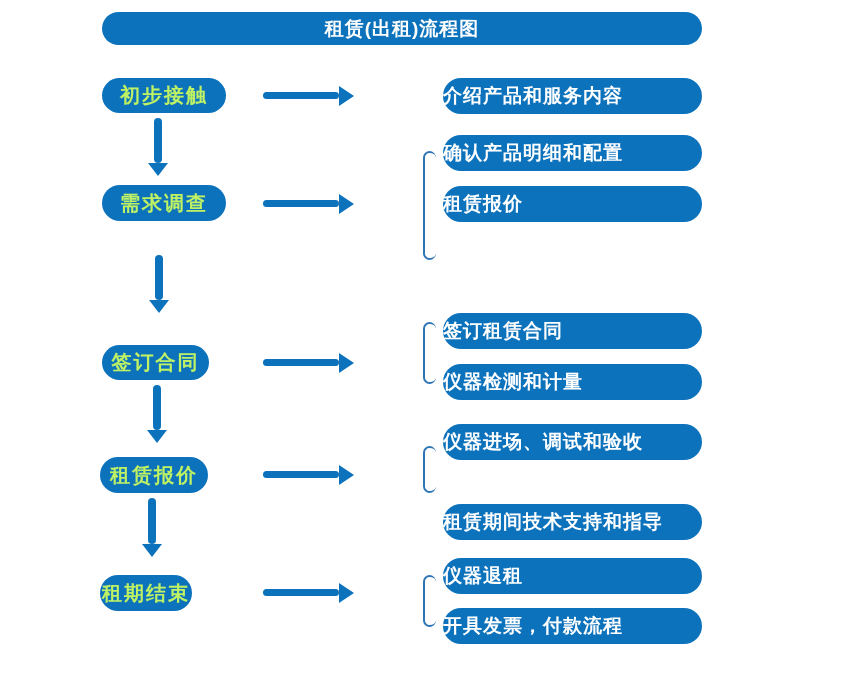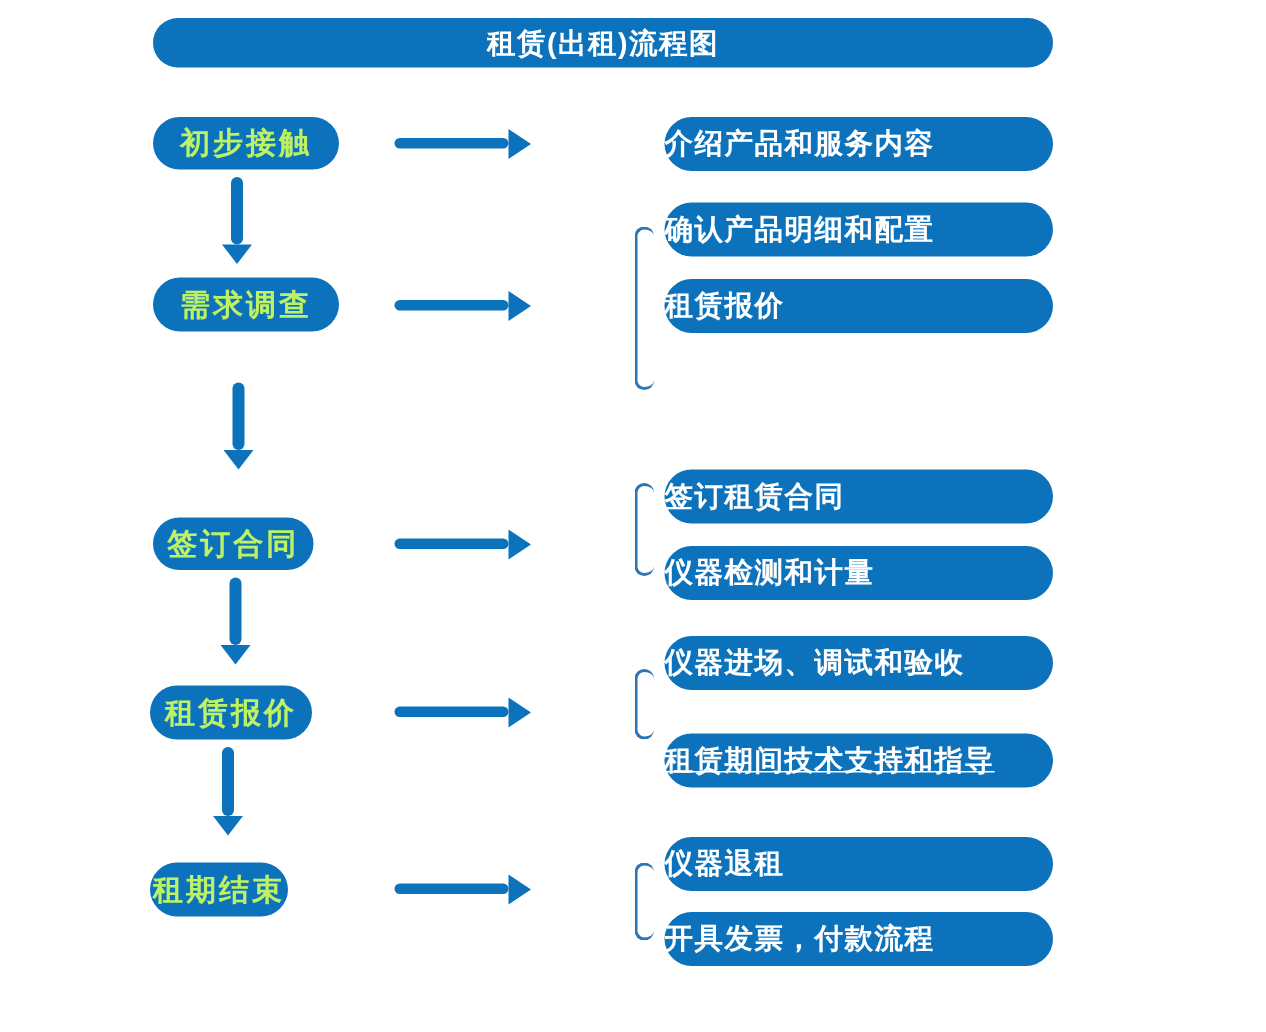--- a/index.html
+++ b/index.html
@@ -134,17 +134,17 @@
   <div class="bracket" style="top:322px; height:62px;"></div>
   <div class="bracket" style="top:446px; height:47px;"></div>
   <div class="bracket" style="top:575px; height:52px;"></div>
 
   <div class="rbox" style="top:78px;">介绍产品和服务内容</div>
   <div class="rbox" style="top:135px;">确认产品明细和配置</div>
   <div class="rbox" style="top:186px;">租赁报价</div>
   <div class="rbox" style="top:313px;">签订租赁合同</div>
   <div class="rbox" style="top:364px;">仪器检测和计量</div>
   <div class="rbox" style="top:424px;">仪器进场、调试和验收</div>
-  <div class="rbox" style="top:489px;text-decoration:underline;">租赁期间技术支持和指导</div>
+  <div class="rbox" style="top:504px;">租赁期间技术支持和指导</div>
   <div class="rbox" style="top:558px;">仪器退租</div>
   <div class="rbox" style="top:608px;">开具发票，付款流程</div>
 
 </div>
 
 </body></html>

